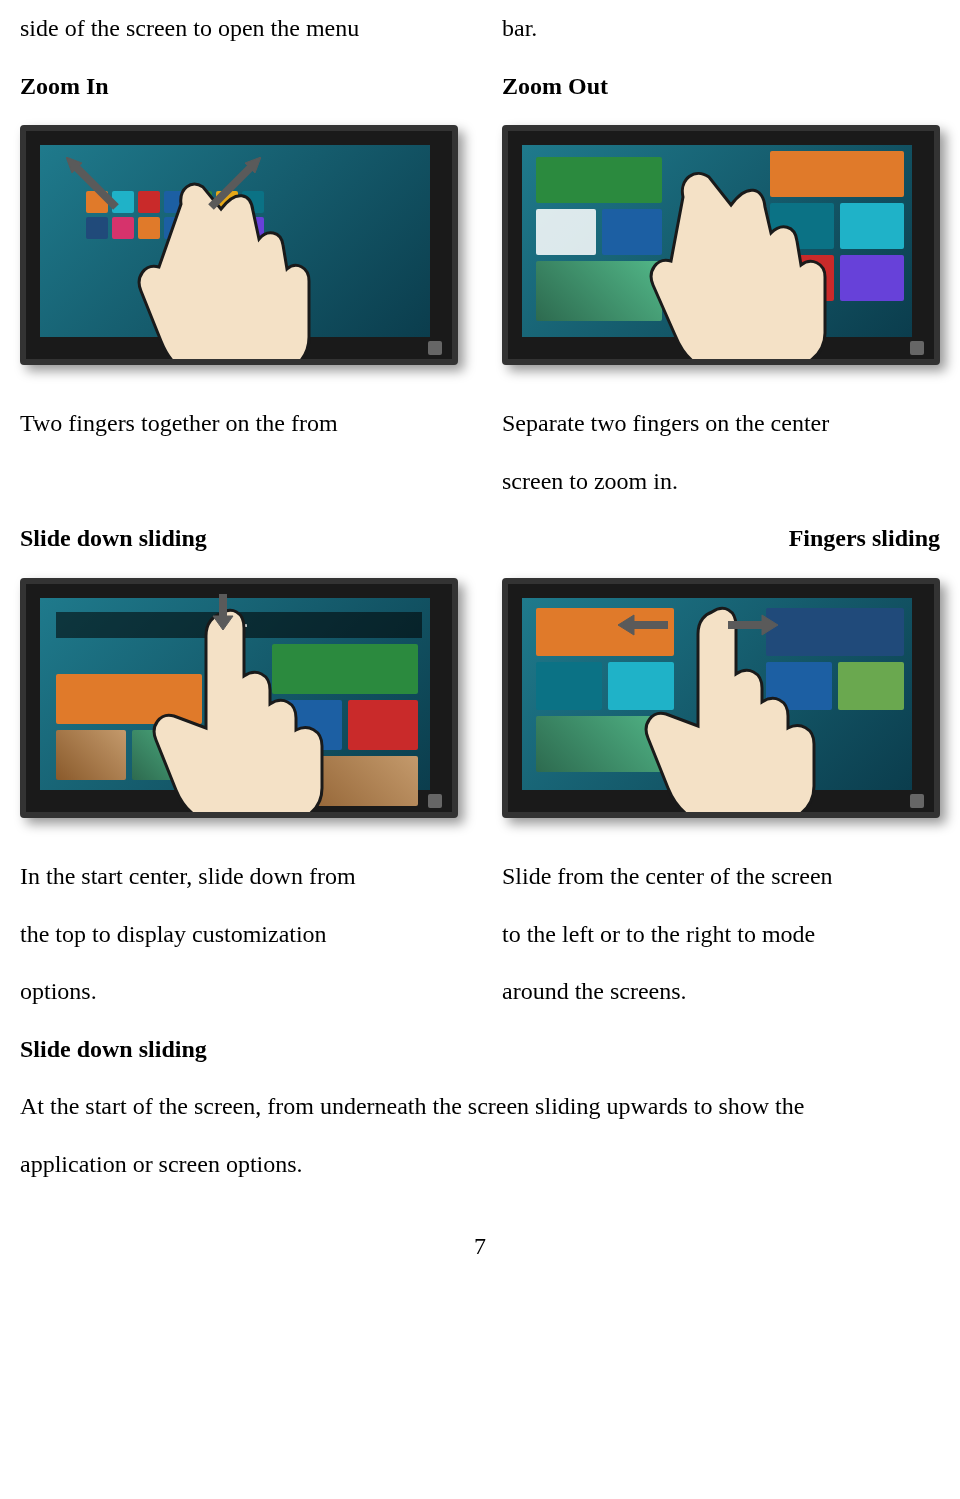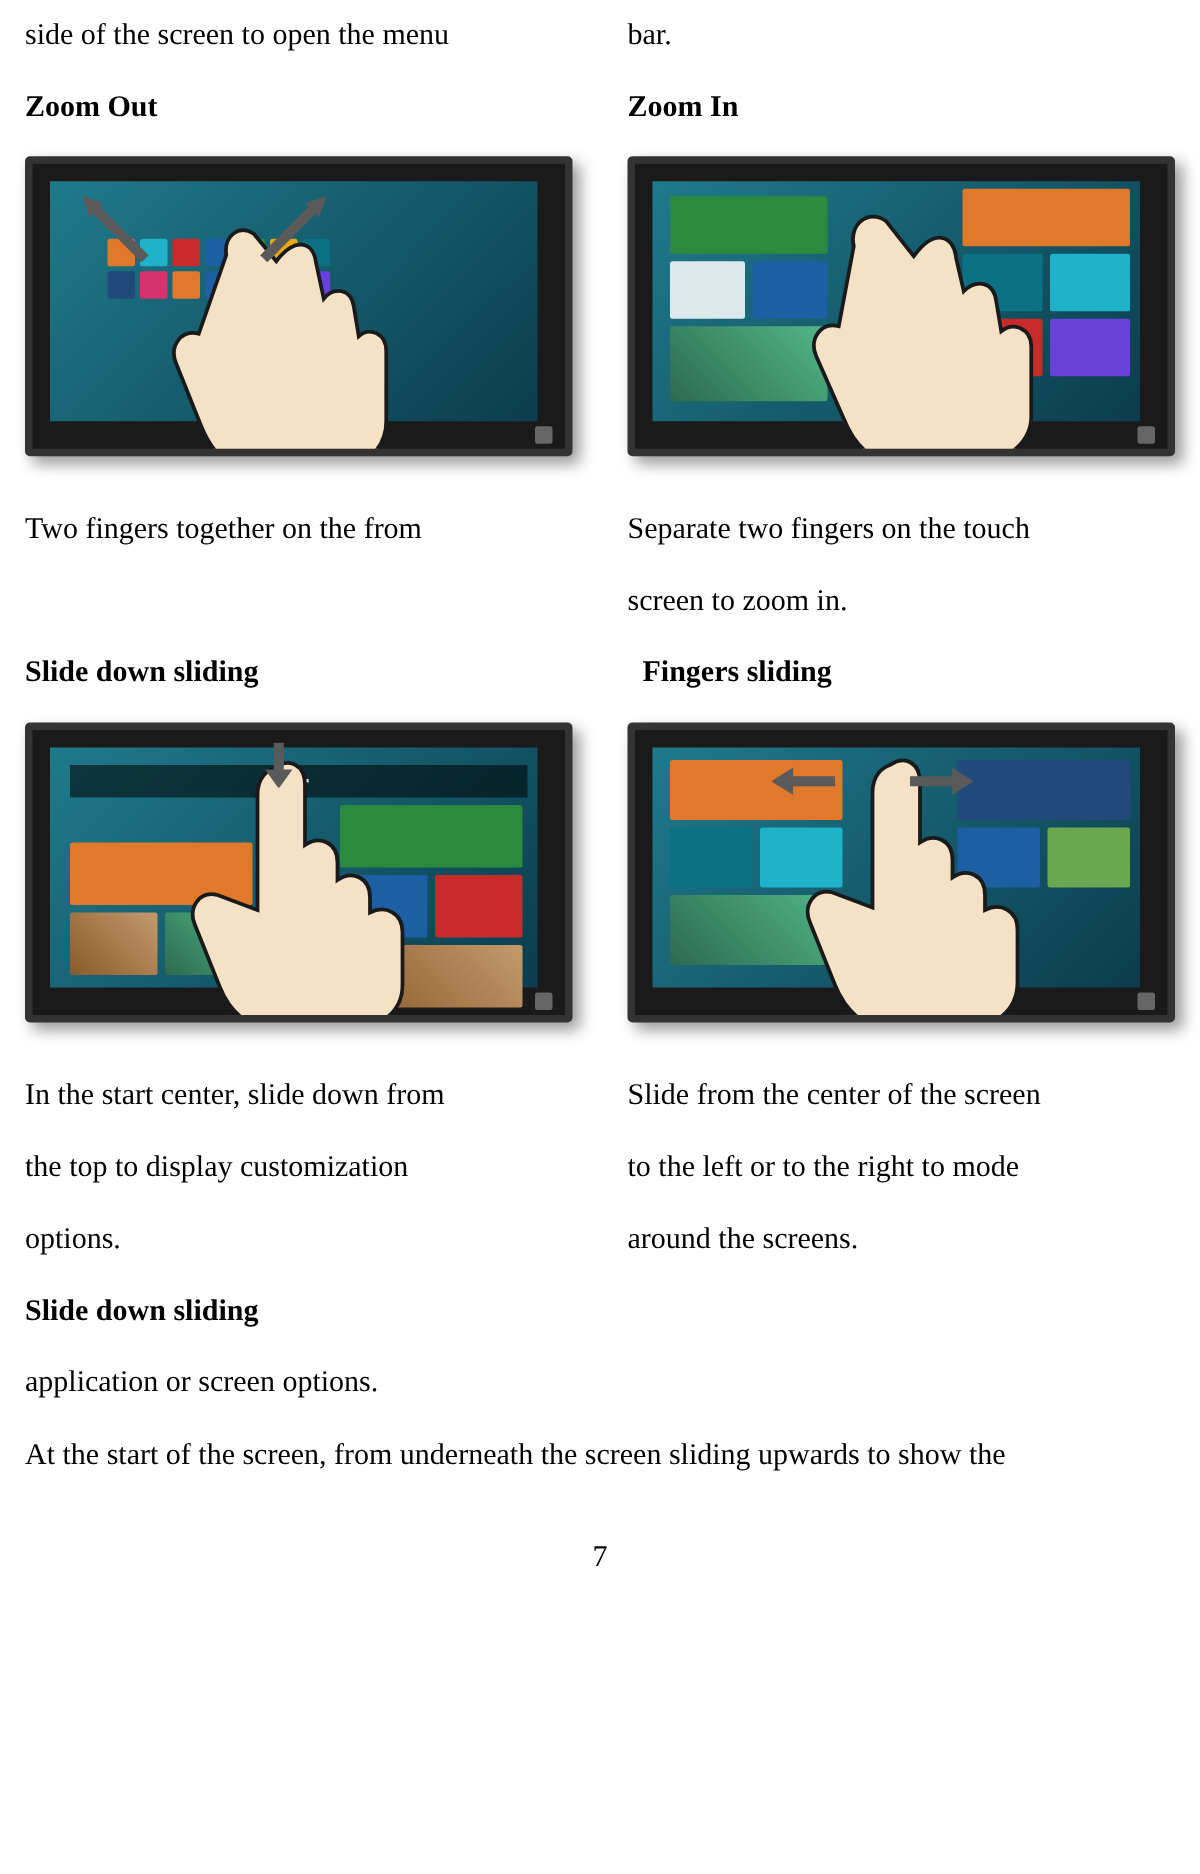--- a/index.html
+++ b/index.html
@@ -98,22 +98,22 @@
 <body>
 
 <div class="page">
 
   <div class="row">
     <div class="col"><span>side of the screen to open the menu</span></div>
     <div class="col"><span>bar.</span></div>
   </div>
 
   <div class="row">
+    <div class="col heading-bold"><span>Zoom In</span></div>
     <div class="col heading-bold"><span>Zoom Out</span></div>
-    <div class="col heading-bold"><span>Zoom In</span></div>
   </div>
 
   <div class="row">
     <div class="col">
       <div class="gesture-img">
         <div class="bezel-inner"></div>
         <div class="tiles" style="left:60px; top:60px; grid-template-columns:repeat(7,22px); grid-auto-rows:22px;">
           <div class="tile t-orange"></div>
             <div class="tile t-cyan"></div>
             <div class="tile t-red"></div>
@@ -170,28 +170,28 @@
         <div class="winkey"></div>
       </div>
     </div>
   </div>
 
   <div class="row">
     <div class="col">
       <div><span>Two fingers together on the from</span></div>
     </div>
     <div class="col">
-      <div><span>Separate two fingers on the touch</span></div>
+      <div><span>Separate two fingers on the center</span></div>
       <div><span>screen to zoom in.</span></div>
     </div>
   </div>
 
   <div class="row">
     <div class="col heading-bold"><span>Slide down sliding</span></div>
-    <div class="col heading-bold" style="text-indent:12px;"><span>Fingers sliding</span></div>
+    <div class="col heading-bold" style="text-indent:12px;text-align:right;"><span>Fingers sliding</span></div>
   </div>
 
   <div class="row">
     <div class="col">
       <div class="gesture-img">
         <div class="bezel-inner"></div>
         <div style="position:absolute; left:30px; right:30px; top:28px; height:26px; background:rgba(0,0,0,0.55); color:#ddd; font-size:11px; line-height:26px; text-align:center;">▪ ▪ ▪</div>
         <div class="tiles" style="left:30px; top:90px; grid-template-columns:70px 70px; grid-auto-rows:50px; gap:6px;">
           <div class="tile t-orange" style="grid-column:span 2;"></div>
           <div class="tile t-img1"></div>
@@ -259,18 +259,18 @@
     <div class="col">
       <div><span>Slide from the center of the screen</span></div>
       <div><span>to the left or to the right to mode</span></div>
       <div><span>around the screens.</span></div>
     </div>
   </div>
 
   <div class="heading-bold">
     <span>Slide down sliding</span>
   </div>
+  <div><span>At the start of the screen, from underneath the screen sliding upwards to show the</span></div>
   <div><span>application or screen options.</span></div>
-  <div><span>At the start of the screen, from underneath the screen sliding upwards to show the</span></div>
 
   <div class="page-number"><span>7</span></div>
 
 </div>
 
 </body></html>

